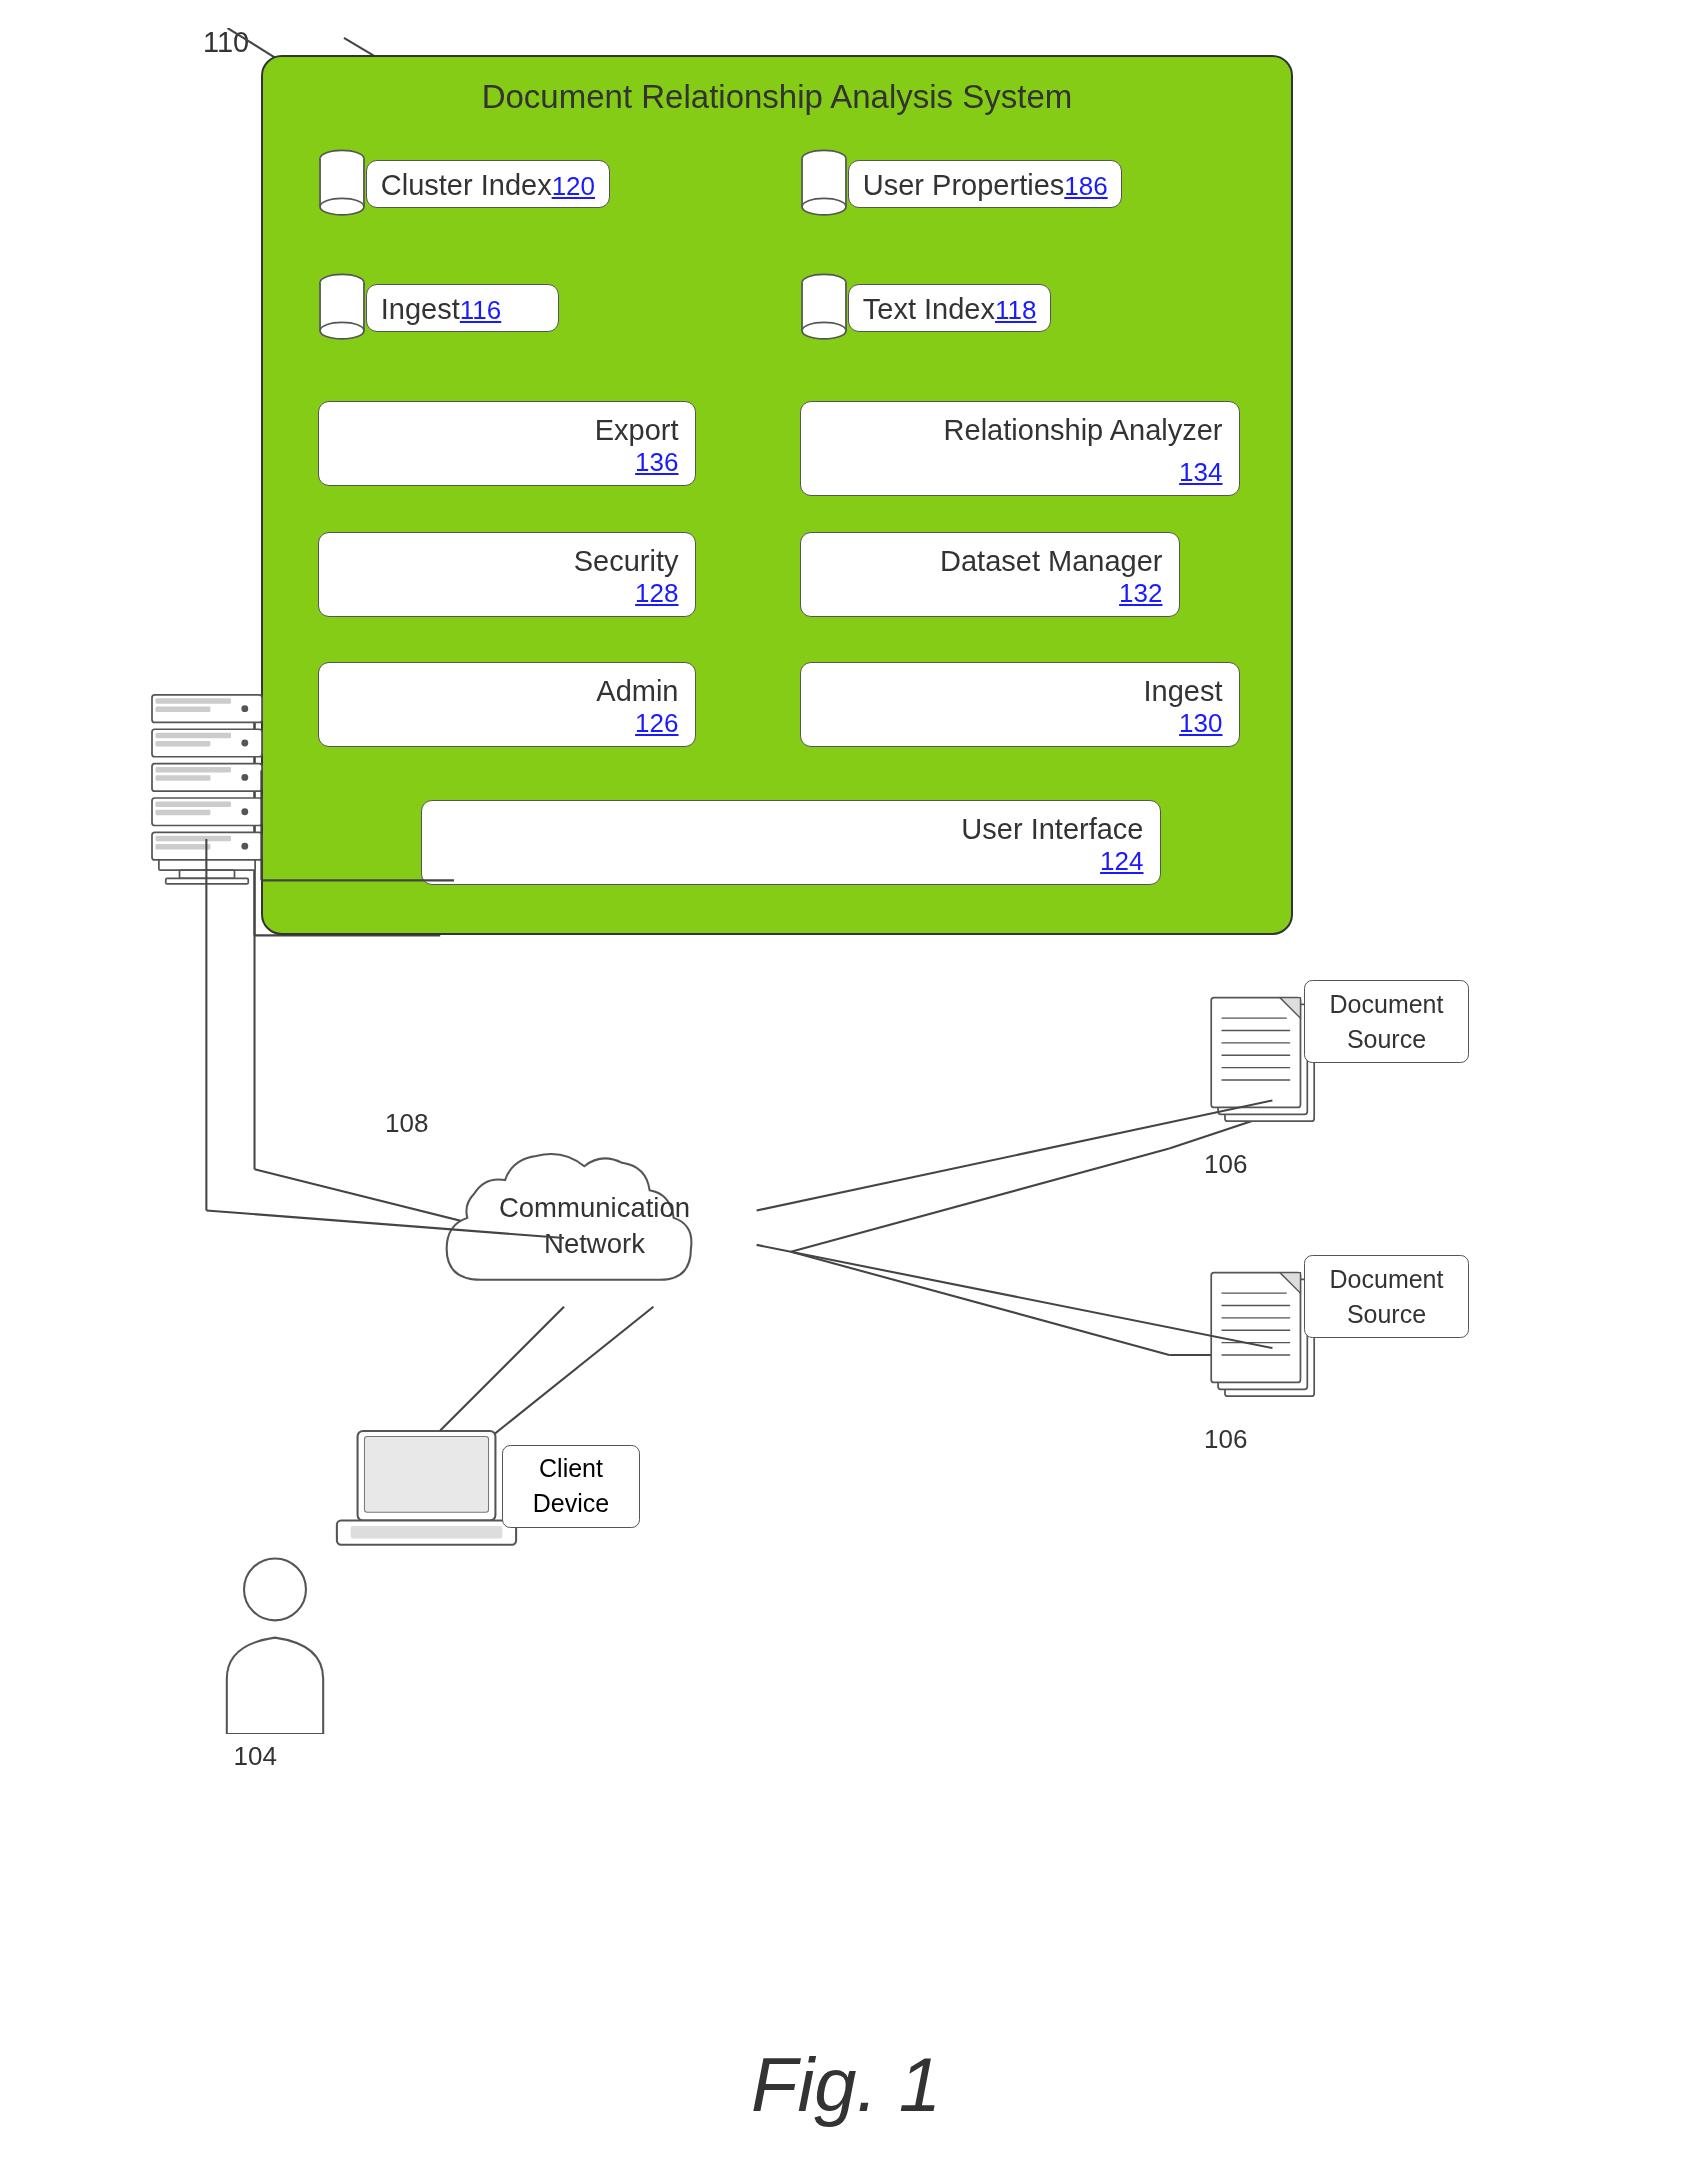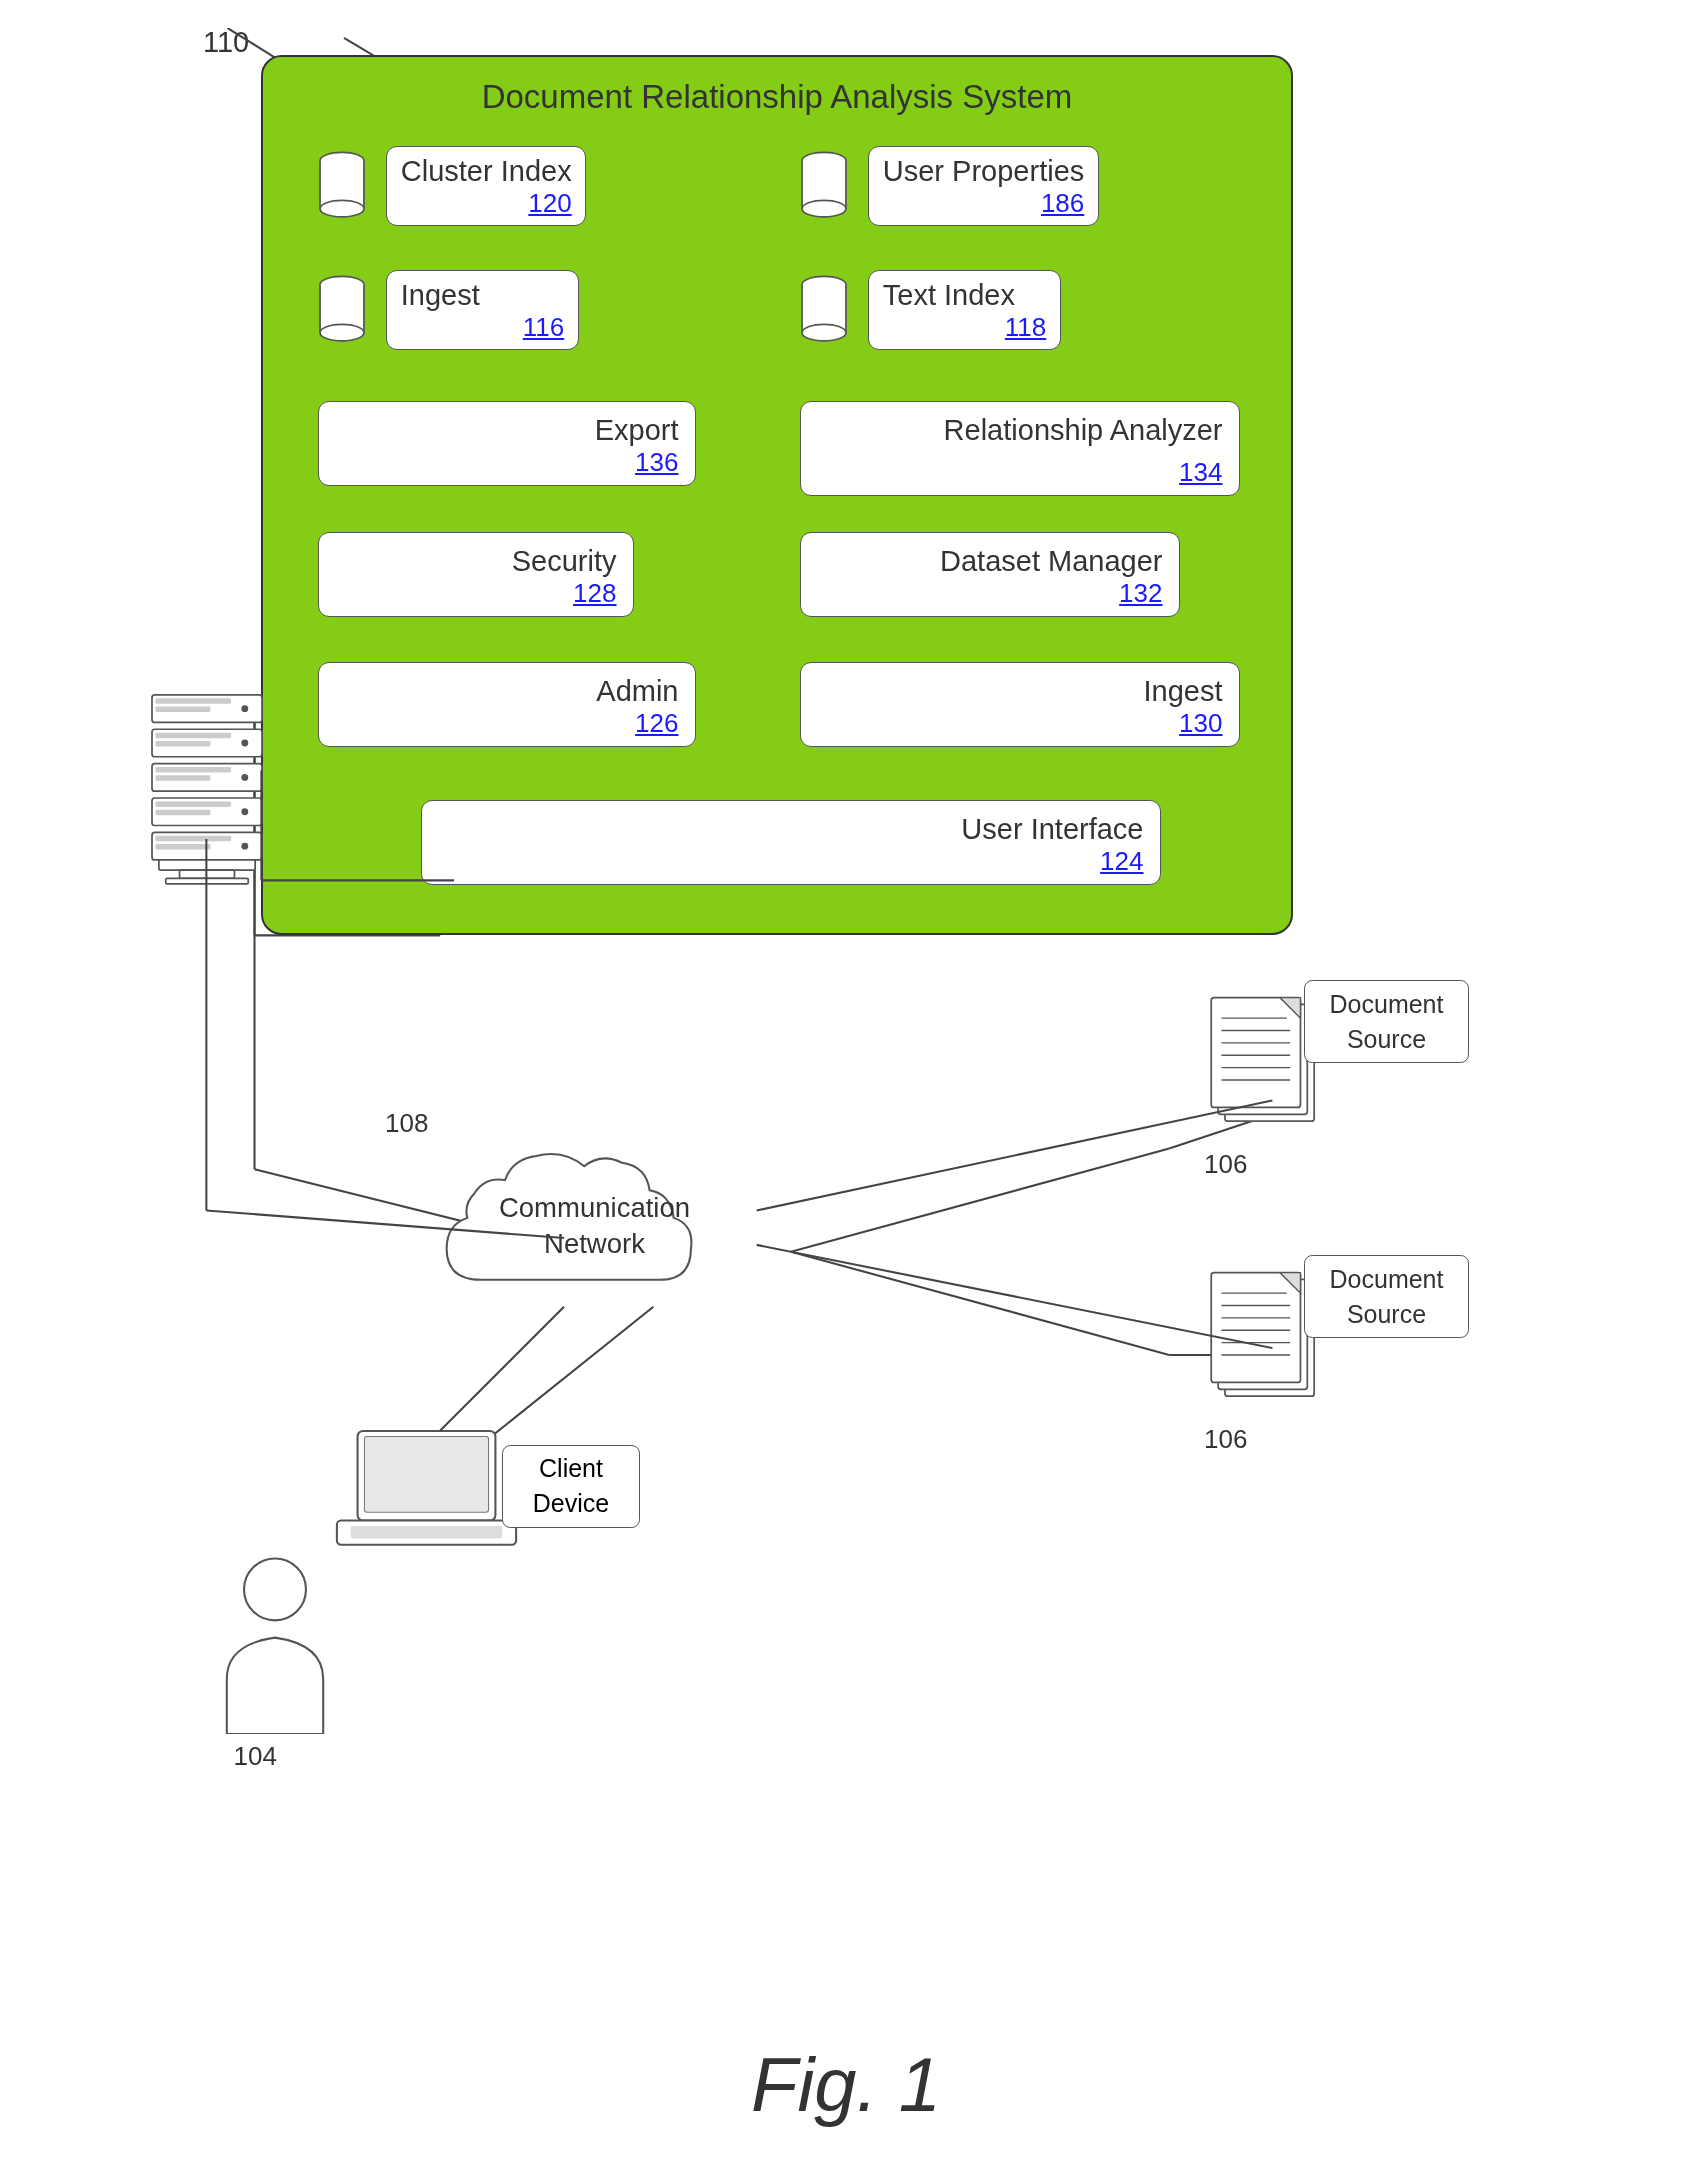--- a/index.html
+++ b/index.html
@@ -66,24 +66,22 @@
       text-decoration: underline;
       align-self: flex-end;
     }
 
     .db-box {
       border: 1.4px solid #555;
       border-radius: 11px;
       background: #fff;
       padding: 8.3px 13.8px 5.5px 13.8px;
       display: flex;
-      flex-direction: column;
       align-items: flex-start;
       min-width: 193px;
-      margin-left: 20px;
     }
 
     
     .fig-label {
       position: absolute;
       bottom: 41px;
       left: 0;
       width: 100%;
       text-align: center;
       font-size: 69px;
@@ -201,21 +199,21 @@
 
     <div class="component" style="top:344px; left:55px; width:378px;">
       <span class="component-name">Export</span>
       <span class="component-number">136</span>
     </div>
     <div class="component" style="top:344px; left:537px; width:440px;gap:10px;">
       <span class="component-name">Relationship Analyzer</span>
       <span class="component-number">134</span>
     </div>
 
-    <div class="component" style="top:475px; left:55px; width:316px;">
+    <div class="component" style="top:475px; left:55px; width:378px;">
       <span class="component-name">Security</span>
       <span class="component-number">128</span>
     </div>
     <div class="component" style="top:475px; left:537px; width:380px;">
       <span class="component-name">Dataset Manager</span>
       <span class="component-number">132</span>
     </div>
 
     <div class="component" style="top:605px; left:55px; width:378px;">
       <span class="component-name">Admin</span>

